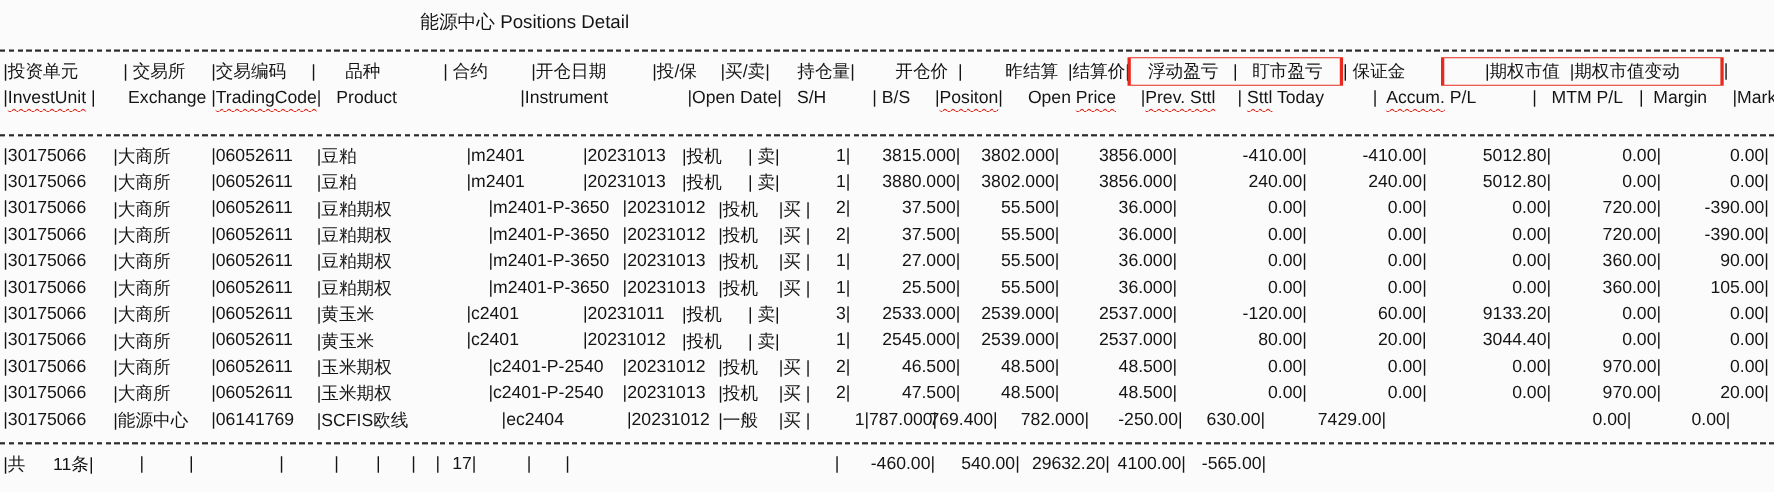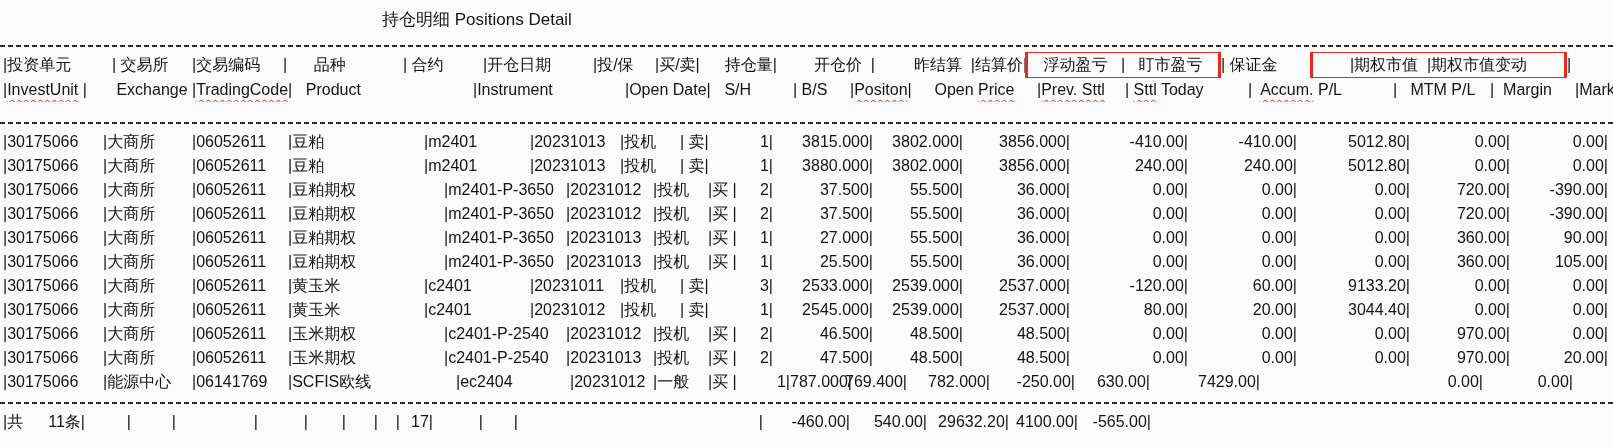--- a/index.html
+++ b/index.html
@@ -41,21 +41,21 @@
     text-decoration-style:wavy;
     text-decoration-color:#e02b1d;
     text-decoration-thickness:1px;
     text-underline-offset:4px;
   }
 </style>
 </head>
 <body>
 
 <div class="page">
-  <div class="title">持仓明细 Positions Detail</div>
+  <div class="title">能源中心 Positions Detail</div>
   <div class="dash d1"></div>
   <div class="trow hz" id="hz"><span class="cell" style="width: 109px;">|投资单元</span><span class="cell" style="width: 80px;">| 交易所</span><span class="cell" style="width: 91px;">|交易编码</span><span class="cell" style="width: 120px;">|      品种</span><span class="cell" style="width: 80px;">| 合约</span><span class="cell" style="width: 110px;">|开仓日期</span><span class="cell" style="width: 62px;">|投/保</span><span class="cell" style="width: 62px;">|买/卖|</span><span class="cell r" style="width: 60px;">持仓量|</span><span class="cell r" style="width: 98px;">开仓价  |</span><span class="cell r" style="width: 100px;">昨结算  |</span><span class="cell r" style="width: 50px;">结算价|</span><span class="redbox" style="width: 196px;">浮动盈亏   |   盯市盈亏</span><span class="cell" style="width: 89px;">| 保证金</span><span class="redbox" style="width: 257px;">|期权市值  |期权市值变动</span><span class="cell" style="width: 14px;">|</span></div>
   <div class="trow he" id="he"><span class="cell" style="width: 109px;"><span>|</span><span class="sq">InvestUnit</span><span> |</span></span><span class="cell" style="width: 80px;"><span> Exchange</span></span><span class="cell" style="width: 96px;"><span>|</span><span class="sq">TradingCode</span><span>|</span></span><span class="cell" style="width: 185px;"><span>    Product</span></span><span class="cell" style="width: 152px;"><span>|Instrument </span></span><span class="cell" style="width: 95px;"><span>|Open Date|</span></span><span class="cell" style="width: 73px;"><span> S/H </span></span><span class="cell" style="width: 57px;"><span>| B/S </span></span><span class="cell" style="width: 80px;"><span>|</span><span class="sq">Positon</span><span>|</span></span><span class="cell" style="width: 107px;"><span> Open </span><span class="sq">Price</span></span><span class="cell" style="width: 88px;"><span>|</span><span class="sq">Prev. Sttl</span></span><span class="cell" style="width: 123px;"><span>| </span><span class="sq">Sttl</span><span> Today </span></span><span class="cell" style="width: 145px;"><span>|  </span><span class="sq">Accum.</span><span> P/L </span></span><span class="cell" style="width: 97px;"><span>|   MTM P/L </span></span><span class="cell" style="width: 85px;"><span>|  Margin </span></span><span class="cell" style="width: 30px;"><span>|Market</span></span></div>
   <div class="dash d2"></div>
   <div class="body-rows" id="rows">
       <div class="trow"><span class="cell" style="width: 100px;">|30175066</span><span class="cell" style="width: 89px;">|大商所</span><span class="cell" style="width: 96px;">|06052611</span><span class="cell" style="width: 136px;">|豆粕</span><span class="cell" style="width: 106px;">|m2401</span><span class="cell" style="width: 90px;">|20231013</span><span class="cell" style="width: 60px;">|投机</span><span class="cell" style="width: 47px;">| 卖|</span><span class="cell r" style="width: 46px;">1|</span><span class="cell r" style="width: 100px;">3815.000|</span><span class="cell r" style="width: 90px;">3802.000|</span><span class="cell r" style="width: 107px;">3856.000|</span><span class="cell r" style="width: 118px;">-410.00|</span><span class="cell r" style="width: 109px;">-410.00|</span><span class="cell r" style="width: 113px;">5012.80|</span><span class="cell r" style="width: 100px;">0.00|</span><span class="cell r" style="width: 98px;">0.00|</span></div>
       <div class="trow"><span class="cell" style="width: 100px;">|30175066</span><span class="cell" style="width: 89px;">|大商所</span><span class="cell" style="width: 96px;">|06052611</span><span class="cell" style="width: 136px;">|豆粕</span><span class="cell" style="width: 106px;">|m2401</span><span class="cell" style="width: 90px;">|20231013</span><span class="cell" style="width: 60px;">|投机</span><span class="cell" style="width: 47px;">| 卖|</span><span class="cell r" style="width: 46px;">1|</span><span class="cell r" style="width: 100px;">3880.000|</span><span class="cell r" style="width: 90px;">3802.000|</span><span class="cell r" style="width: 107px;">3856.000|</span><span class="cell r" style="width: 118px;">240.00|</span><span class="cell r" style="width: 109px;">240.00|</span><span class="cell r" style="width: 113px;">5012.80|</span><span class="cell r" style="width: 100px;">0.00|</span><span class="cell r" style="width: 98px;">0.00|</span></div>
       <div class="trow"><span class="cell" style="width: 100px;">|30175066</span><span class="cell" style="width: 89px;">|大商所</span><span class="cell" style="width: 96px;">|06052611</span><span class="cell" style="width: 156px;">|豆粕期权</span><span class="cell" style="width: 122px;">|m2401-P-3650</span><span class="cell" style="width: 87px;">|20231012</span><span class="cell" style="width: 55px;">|投机</span><span class="cell" style="width: 32px;">|买 |</span><span class="cell r" style="width: 33px;">2|</span><span class="cell r" style="width: 100px;">37.500|</span><span class="cell r" style="width: 90px;">55.500|</span><span class="cell r" style="width: 107px;">36.000|</span><span class="cell r" style="width: 118px;">0.00|</span><span class="cell r" style="width: 109px;">0.00|</span><span class="cell r" style="width: 113px;">0.00|</span><span class="cell r" style="width: 100px;">720.00|</span><span class="cell r" style="width: 98px;">-390.00|</span></div>
       <div class="trow"><span class="cell" style="width: 100px;">|30175066</span><span class="cell" style="width: 89px;">|大商所</span><span class="cell" style="width: 96px;">|06052611</span><span class="cell" style="width: 156px;">|豆粕期权</span><span class="cell" style="width: 122px;">|m2401-P-3650</span><span class="cell" style="width: 87px;">|20231012</span><span class="cell" style="width: 55px;">|投机</span><span class="cell" style="width: 32px;">|买 |</span><span class="cell r" style="width: 33px;">2|</span><span class="cell r" style="width: 100px;">37.500|</span><span class="cell r" style="width: 90px;">55.500|</span><span class="cell r" style="width: 107px;">36.000|</span><span class="cell r" style="width: 118px;">0.00|</span><span class="cell r" style="width: 109px;">0.00|</span><span class="cell r" style="width: 113px;">0.00|</span><span class="cell r" style="width: 100px;">720.00|</span><span class="cell r" style="width: 98px;">-390.00|</span></div>
       <div class="trow"><span class="cell" style="width: 100px;">|30175066</span><span class="cell" style="width: 89px;">|大商所</span><span class="cell" style="width: 96px;">|06052611</span><span class="cell" style="width: 156px;">|豆粕期权</span><span class="cell" style="width: 122px;">|m2401-P-3650</span><span class="cell" style="width: 87px;">|20231013</span><span class="cell" style="width: 55px;">|投机</span><span class="cell" style="width: 32px;">|买 |</span><span class="cell r" style="width: 33px;">1|</span><span class="cell r" style="width: 100px;">27.000|</span><span class="cell r" style="width: 90px;">55.500|</span><span class="cell r" style="width: 107px;">36.000|</span><span class="cell r" style="width: 118px;">0.00|</span><span class="cell r" style="width: 109px;">0.00|</span><span class="cell r" style="width: 113px;">0.00|</span><span class="cell r" style="width: 100px;">360.00|</span><span class="cell r" style="width: 98px;">90.00|</span></div>

